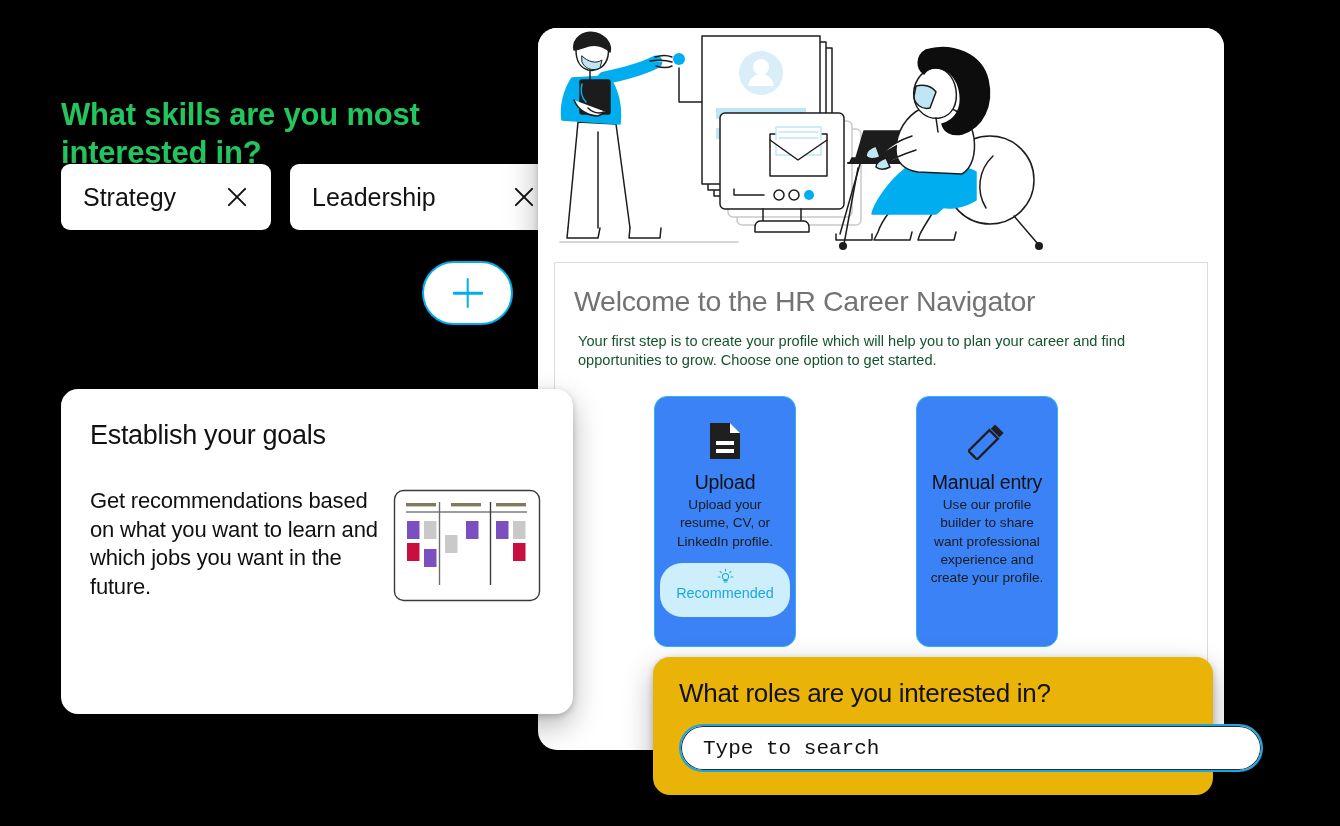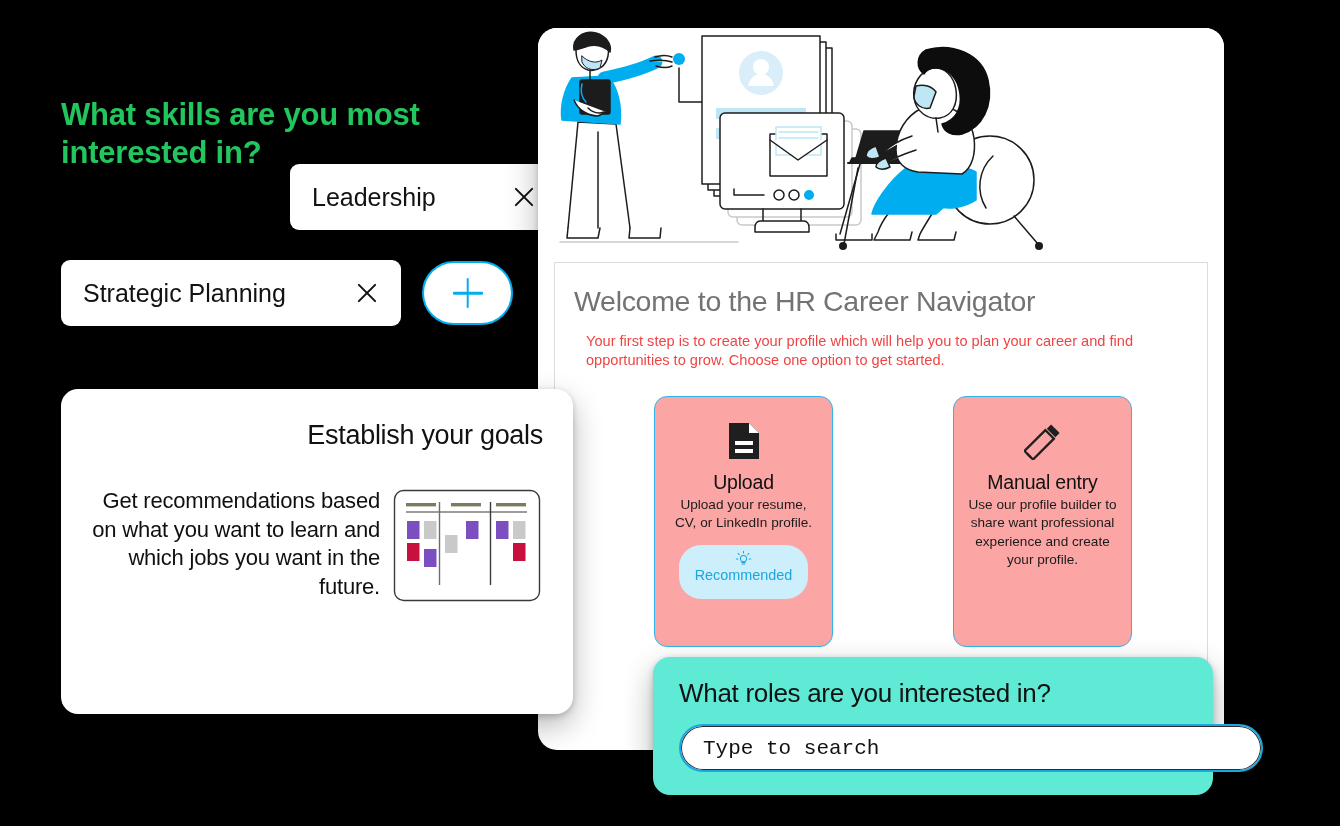--- a/index.html
+++ b/index.html
@@ -81,34 +81,34 @@
     border:1px solid #dcdcdc;
     border-bottom:none;
     box-sizing:border-box;
     padding:22px 19px 0 19px;
   }
   .welcome-title{
     font-size:28.5px;font-weight:400;color:#737373;letter-spacing:-0.3px;
     line-height:1.15;margin:0 0 14px 0;
   }
   .welcome-sub{
-    font-size:14.6px;color:#ef4444;line-height:1.32;margin:12px;max-width:616px;
+    font-size:14.6px;color:#14532d;line-height:1.32;margin:4px;max-width:616px;
   }
 
   
   .options{
     display:flex;gap:120px;margin-top:26px;padding-left:80px;
   }
   .option-card{
-    width:179px;height:251px;
+    width:142px;height:251px;
     border:1.6px solid #2fb5ec;border-radius:13px;
     box-sizing:border-box;
     display:flex;flex-direction:column;align-items:center;
     padding:22px 12px 0 12px;
-    background:#fca5a5;cursor:pointer;
+    background:#3b82f6;cursor:pointer;
   }
   .option-icon{height:44px;display:flex;align-items:center;justify-content:center;}
   .option-title{
     font-size:19.5px;font-weight:400;color:#111;margin-top:8px;letter-spacing:-0.2px;
   }
   .option-desc{
     font-size:13.6px;color:#1b1b1b;text-align:center;line-height:1.34;margin-top:2px;
     max-width:150px;
   }
   .recommended-badge{
@@ -119,39 +119,39 @@
   .recommended-badge .bulb{line-height:0;margin-bottom:1px;}
   .recommended-badge .rec-text{
     font-size:14.4px;color:#1aa7e0;line-height:1.05;
   }
 
   
   .goals-card{
     position:absolute;left:61px;top:389px;width:512px;height:325px;
     background:#ffffff;border-radius:17px;
     box-shadow:0 2px 6px rgba(0,0,0,.20), 0 12px 30px rgba(0,0,0,.28);
-    box-sizing:border-box;padding:31px 30px 0 29px;text-align:right;
+    box-sizing:border-box;padding:31px 30px 0 29px;
   }
   .goals-title{
     font-size:27px;font-weight:400;color:#111;letter-spacing:-0.3px;margin:0;
   }
   .goals-body{
     display:flex;align-items:flex-start;margin-top:36px;
   }
   .goals-text{
     font-size:22px;color:#101010;line-height:1.30;width:290px;letter-spacing:-0.2px;
   }
   .kanban{
     margin-left:13px;margin-top:2px;flex:0 0 auto;
   }
 
   
   .roles-card{
     position:absolute;left:653px;top:657px;width:560px;height:138px;
-    background:#5eead4;border-radius:17px;
+    background:#eab308;border-radius:17px;
     box-shadow:0 2px 6px rgba(0,0,0,.20), 0 12px 30px rgba(0,0,0,.30);
     box-sizing:border-box;padding:21px 11px 0 26px;
   }
   .roles-title{
     font-size:26px;font-weight:400;color:#111;margin:0;letter-spacing:-0.3px;
   }
   .roles-input{
     margin-top:15px;width:584px;height:48px;box-sizing:border-box;
     border:2.4px solid #1aa7e0;border-radius:25px;
     background:#ffffff;
@@ -162,30 +162,30 @@
   }
   .roles-input::placeholder{color:#111;opacity:1;}
 </style>
 </head>
 <body>
 
 <div class="stage">
 
   <div class="skills-heading">What skills are you most interested in?</div>
 
+  <div class="chip" id="chip-strategy">
+    <span class="chip-label">Strategy</span>
+    <span class="chip-x"></span>
+  </div>
 
   <div class="chip" id="chip-leadership">
     <span class="chip-label">Leadership</span>
     <span class="chip-x"></span>
   </div>
 
-  <div class="chip" id="chip-strategic-planning">
-    <span class="chip-label">Strategic Planning</span>
-    <span class="chip-x"></span>
-  </div>
 
   <div class="add-skill-btn">
     <span class="plus"></span>
   </div>
 
   <div class="main-card">
 
     <div class="hero">
       <svg viewBox="0 0 686 232" xmlns="http://www.w3.org/2000/svg">
         <g fill="none" stroke="#1c1c1c" stroke-width="1.5" stroke-linecap="round" stroke-linejoin="round">

